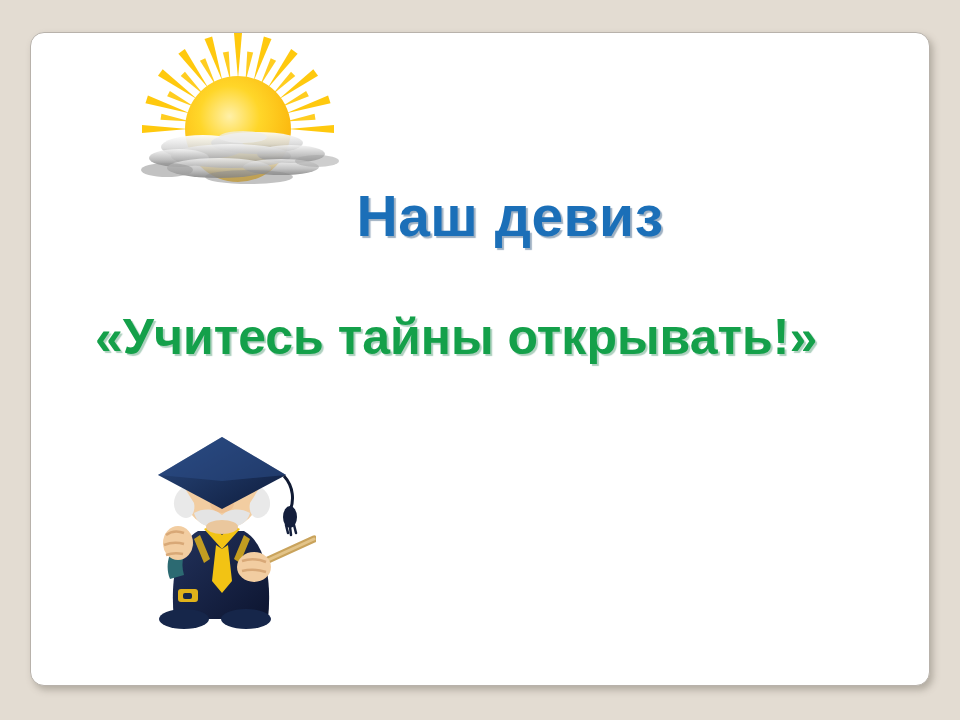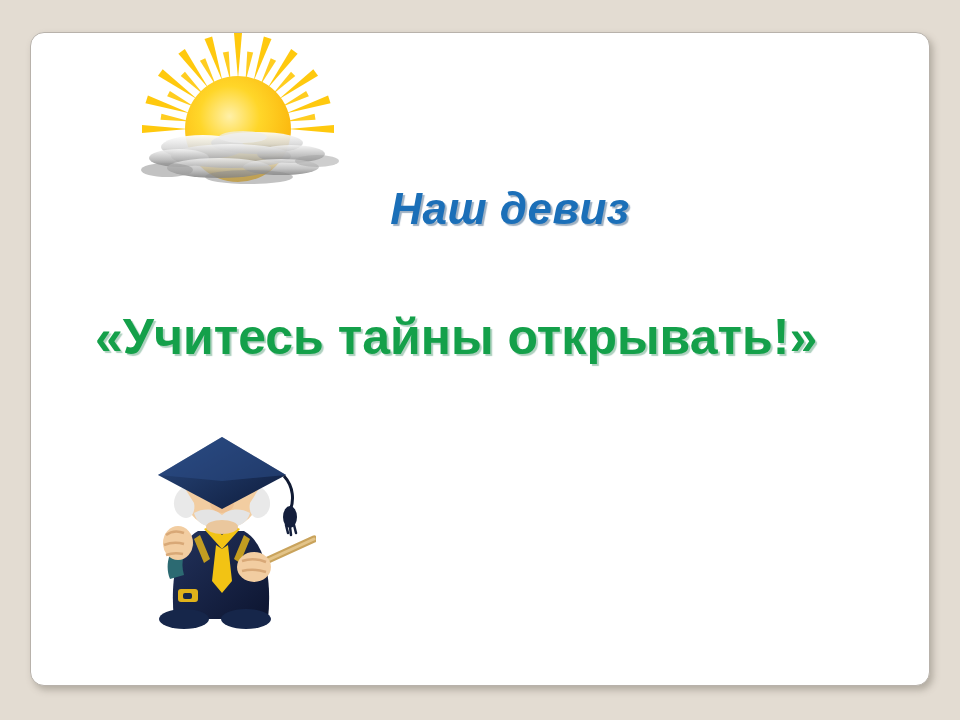--- a/index.html
+++ b/index.html
@@ -57,28 +57,27 @@
     pointer-events: none;
   }
 
   
   #slide-title {
     position: absolute;
     left: 30px;
     top: 152px;
     width: 898px;
     text-align: center;
-    font-size: 44px;
+    font-size: 57px;
     font-weight: bold;
     color: #1b6fb8;
     letter-spacing: 0.5px;
     text-shadow: 2px 2px 1px rgba(40, 80, 120, 0.45);
     white-space: nowrap;
     line-height: 1.1;
-    font-style: italic;
   }
 
   
   #slide-motto {
     position: absolute;
     left: 64px;
     top: 276px;
     width: 900px;
     font-size: 50px;
     font-weight: bold;

